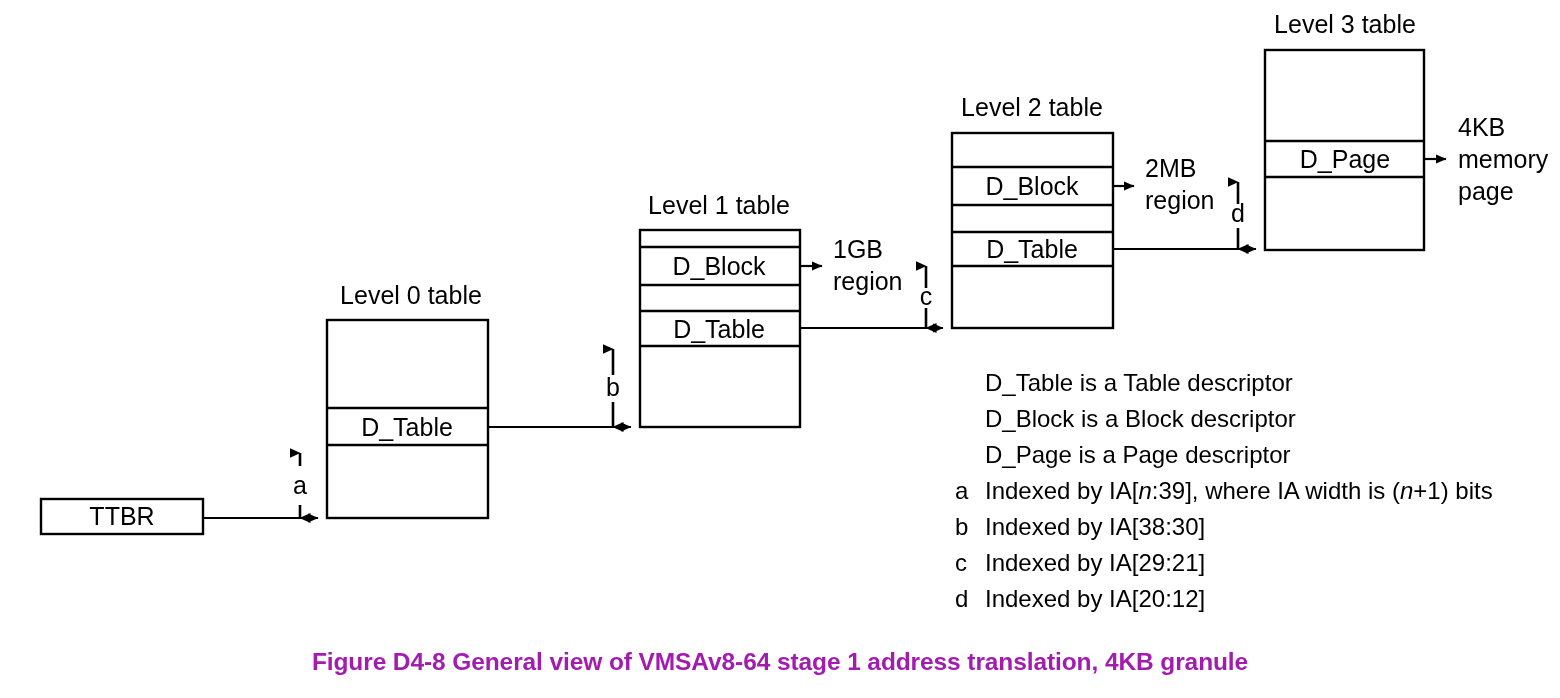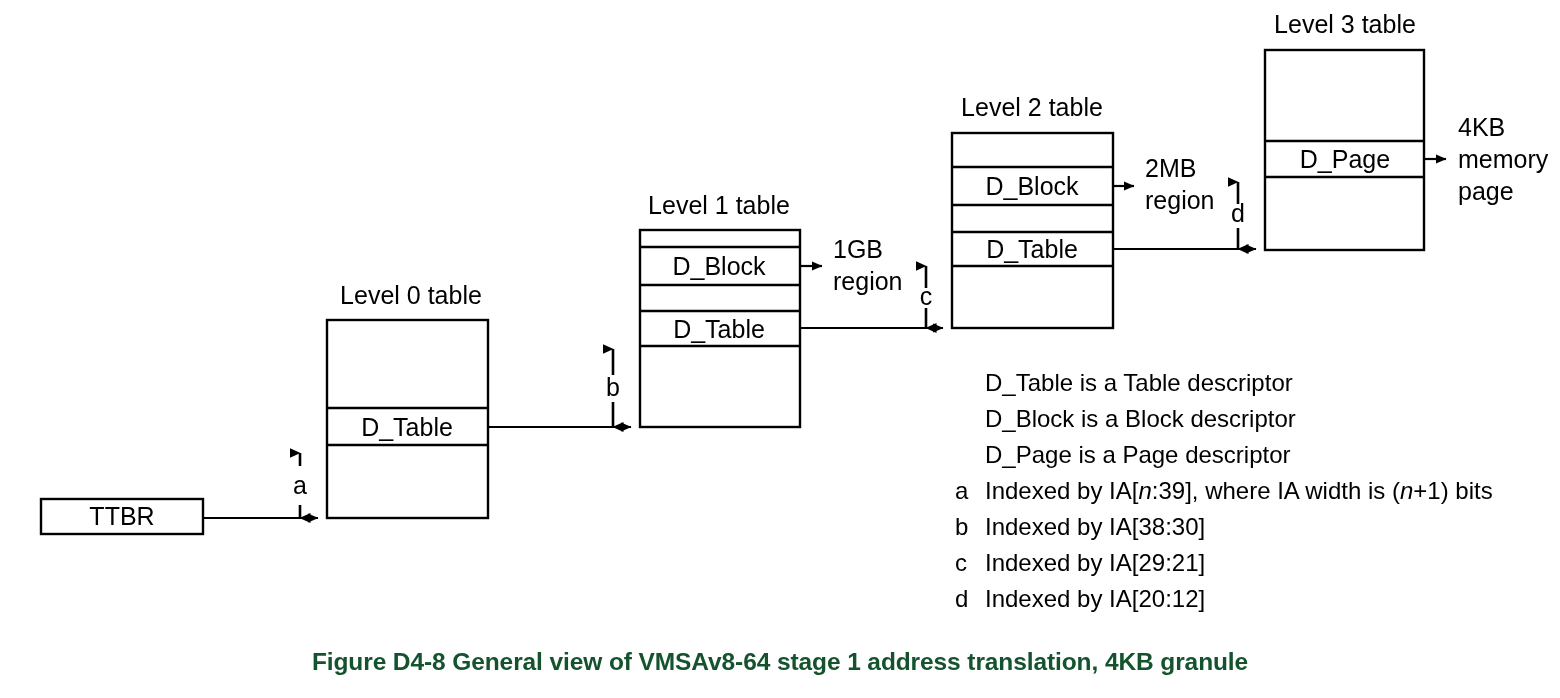--- a/index.html
+++ b/index.html
@@ -72,21 +72,21 @@
   }
   .caption {
     position: absolute;
     left: 0;
     top: 648px;
     width: 1560px;
     text-align: center;
     font-size: 24.5px;
     font-weight: bold;
     font-family: "Liberation Sans", sans-serif;
-    color: #14532d;
+    color: #a21caf;
     letter-spacing: -0.1px;
   }
 </style>
 </head>
 <body>
 
 <div id="page">
 
   <svg class="diagram" viewBox="0 0 1560 698">
     <defs>

